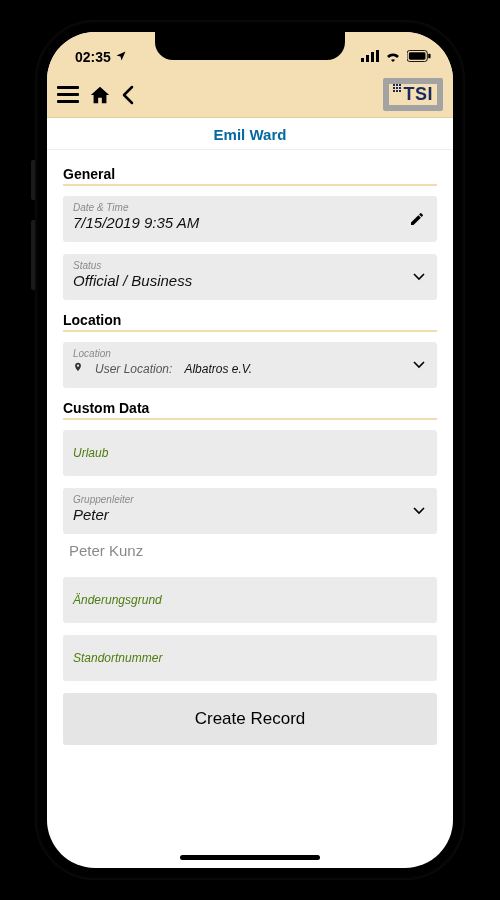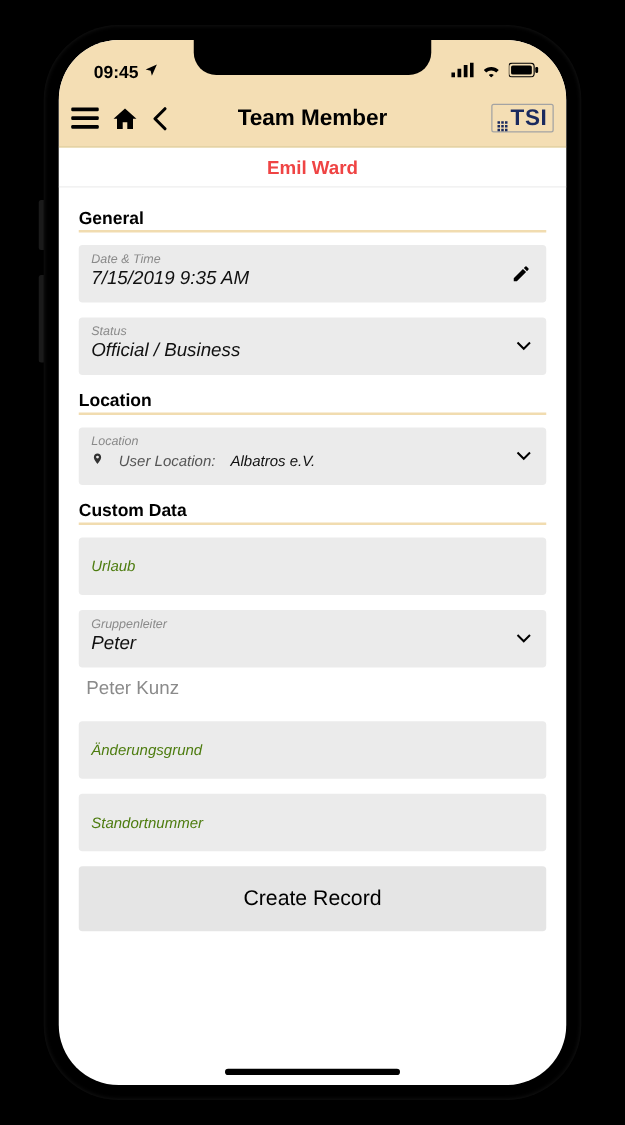--- a/index.html
+++ b/index.html
@@ -89,43 +89,43 @@
     font-size: 18px;
     font-weight: 600;
     pointer-events: none;
   }
   .app-bar-right {
     margin-left: auto;
     font-weight: 700;
     font-size: 18px;
     color: #1a2a5e;
     letter-spacing: 0.5px;
-    border: 1px solid #a3a3a3;
+    border: 6px solid #a3a3a3;
     padding: 0 4px;
     border-radius: 2px;
     display: flex;
-    align-items: flex-end;
+    align-items: flex-start;
     gap: 2px;
   }
   .logo-dots {
     display:grid;
     grid-template-columns:repeat(3,2px);
     gap:1px;
   }
   .logo-dots span { width:2px;height:2px;background:#1a2a5e; }
   .hamburger { width:22px; display:flex; flex-direction:column; gap:4px; }
   .hamburger span { height:3px; background:#000; border-radius:1px; }
   .home-ic svg, .back-ic svg { display:block; }
   .member-bar {
     background: #fff;
     text-align: center;
     padding: 8px 0 6px;
     font-size: 15px;
     font-weight: 700;
-    color: #ef4444;
+    color: #0369a1;
     border-bottom: 1px solid #eee;
   }
   .content {
     flex: 1;
     overflow-y: auto;
     padding: 6px 16px 16px;
     font-size: 14px;
   }
   .section-title {
     font-weight: 700;
@@ -207,21 +207,21 @@
 </style>
 </head>
 <body>
 
 <div class="phone">
   <div class="screen">
     <div class="notch"></div>
 
     <div class="status-bar">
       <div class="status-left">
-        <span>09:45</span>
+        <span>02:35</span>
         <span>
           <svg width="12" height="12" viewBox="0 0 24 24">
               <path d="M3 11l18-8-8 18-2-8-8-2z" fill="#000"></path>
             </svg>
         </span>
       </div>
       <div class="status-right">
         <span>
           <svg width="18" height="12" viewBox="0 0 18 12">
               <rect x="0" y="8" width="3" height="4" fill="#000"></rect>
@@ -256,21 +256,20 @@
           <svg width="22" height="22" viewBox="0 0 24 24">
               <path d="M12 3l10 9h-3v9h-5v-6h-4v6H5v-9H2l10-9z" fill="#000"></path>
             </svg>
         </div>
         <div class="back-ic">
           <svg width="14" height="20" viewBox="0 0 12 20">
               <path d="M10 2l-8 8 8 8" stroke="#000" stroke-width="2.5" fill="none" stroke-linecap="round" stroke-linejoin="round"></path>
             </svg>
         </div>
       </div>
-      <div class="app-title">Team Member</div>
       <div class="app-bar-right">
         <div class="logo-dots">
             <span></span>
             <span></span>
             <span></span>
             <span></span>
             <span></span>
             <span></span>
             <span></span>
             <span></span>

